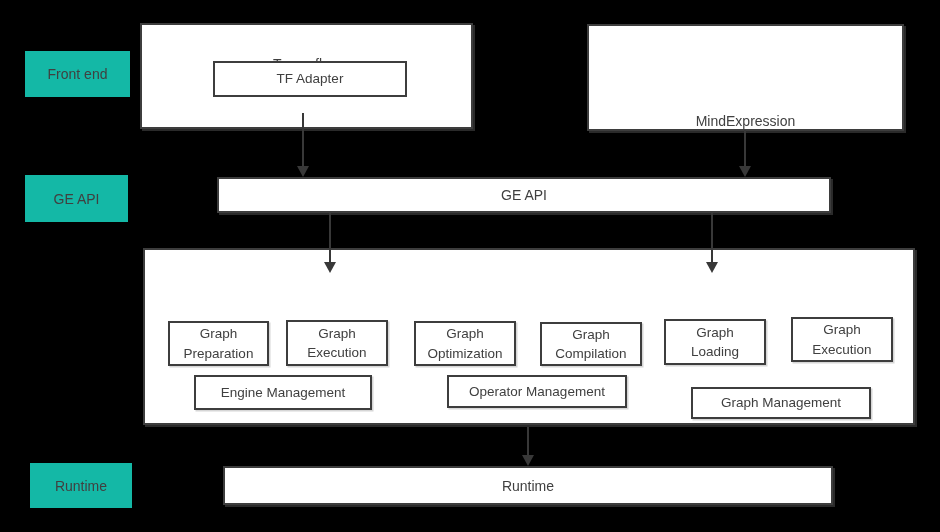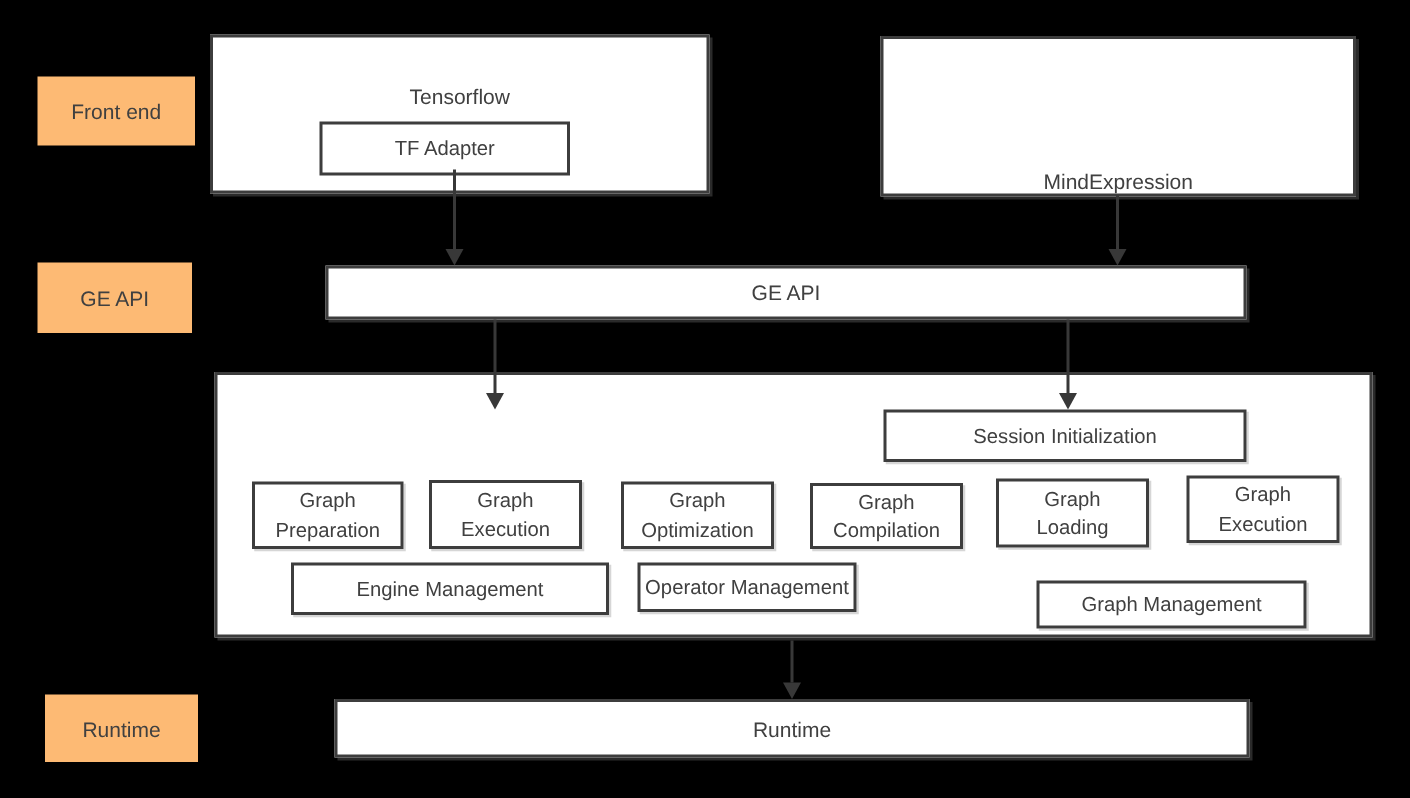--- a/index.html
+++ b/index.html
@@ -9,21 +9,21 @@
     font-family:"Liberation Sans", sans-serif;
     color:#404040;
     position:relative;
     overflow:hidden;
   }
   .stage { position:absolute; left:0; top:0; width:940px; height:532px; }
 
   
   .row-label {
     position:absolute;
-    background:#fdba74;
+    background:#14b8a6;
     display:flex; align-items:center; justify-content:center;
     font-size:14px; color:#404040;
   }
 
   
   .panel {
     position:absolute;
     background:#ffffff;
     border:2px solid #3d3d3d;
     box-sizing:border-box;
@@ -70,38 +70,35 @@
 <body>
 
 <div class="stage">
 
   <div class="row-label" style="left:25px; top:51px; width:105px; height:46px;">Front end</div>
   <div class="row-label" style="left:25px; top:175px; width:103px; height:47px;">GE API</div>
   <div class="row-label" style="left:30px; top:463px; width:102px; height:45px;">Runtime</div>
 
   <div class="panel" style="left:140px; top:23px; width:333px; height:106px;padding-left:44px;">
     <div class="panel-title">Tensorflow</div>
-    <div class="inner-box" style="left:71px; top:56px; width:167px; height:36px; flex-direction:row; box-shadow:none;">
+    <div class="inner-box" style="left:71px; top:36px; width:194px; height:36px; flex-direction:row; box-shadow:none;">
       <span>TF Adapter</span>
     </div>
   </div>
 
   <div class="panel center" style="left:587px; top:24px; width:317px; height:107px;align-items:flex-end;">
     <span>MindExpression</span>
   </div>
 
   <div class="panel center" style="left:217px; top:177px; width:614px; height:36px;">
     <span>GE API</span>
   </div>
 
   <div class="panel" style="left:143px; top:248px; width:772px; height:177px;">
 
-    <div class="inner-box" style="left:444px; top:23px; width:242px; height:35px;">
-      <span>Session Initialization</span>
-    </div>
 
     <div class="inner-box" style="left:23px; top:71px; width:101px; height:45px;">
       <span>Graph</span>
       <span>Preparation</span>
     </div>
     <div class="inner-box" style="left:141px; top:70px; width:102px; height:46px;">
       <span>Graph</span>
       <span>Execution</span>
     </div>
     <div class="inner-box" style="left:269px; top:71px; width:102px; height:45px;">
@@ -114,24 +111,24 @@
     </div>
     <div class="inner-box" style="left:519px; top:69px; width:102px; height:46px;">
       <span>Graph</span>
       <span>Loading</span>
     </div>
     <div class="inner-box" style="left:646px; top:67px; width:102px; height:45px;">
       <span>Graph</span>
       <span>Execution</span>
     </div>
 
-    <div class="inner-box" style="left:49px; top:125px; width:212px; height:35px;">
+    <div class="inner-box" style="left:49px; top:125px; width:178px; height:35px;">
       <span>Engine Management</span>
     </div>
-    <div class="inner-box" style="left:280px; top:125px; width:146px; height:33px;">
+    <div class="inner-box" style="left:302px; top:125px; width:180px; height:33px;">
       <span>Operator Management</span>
     </div>
     <div class="inner-box" style="left:546px; top:137px; width:180px; height:32px;">
       <span>Graph Management</span>
     </div>
   </div>
 
   <div class="panel center" style="left:223px; top:466px; width:610px; height:39px;">
     <span>Runtime</span>
   </div>

